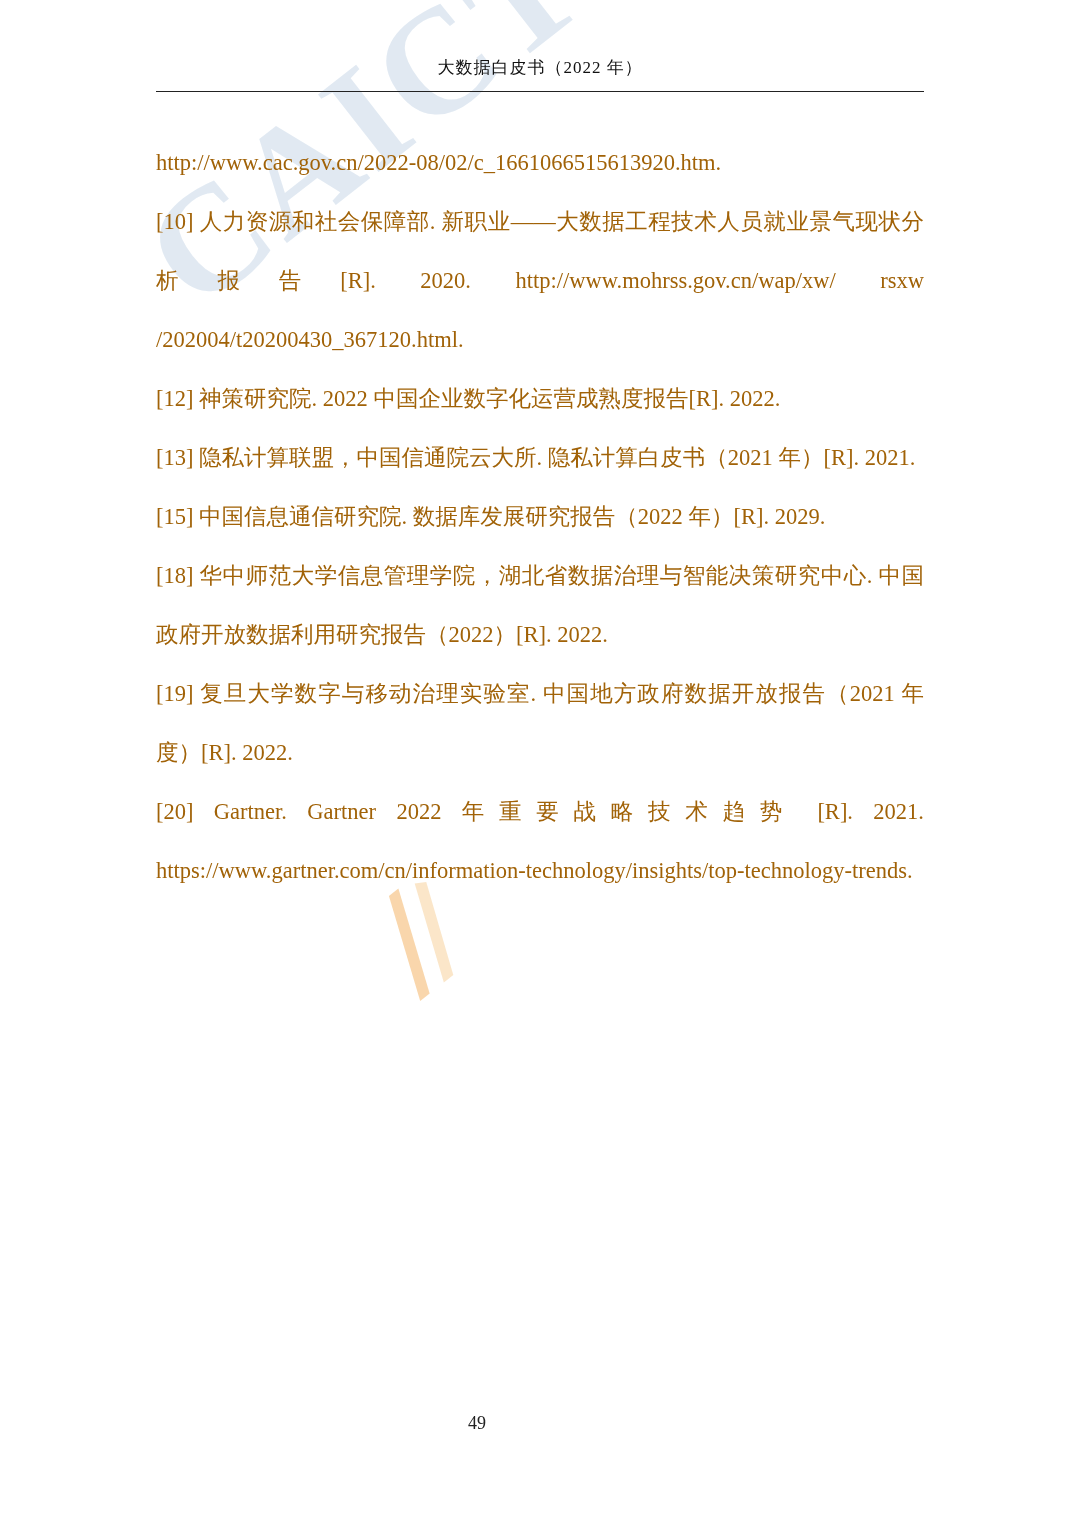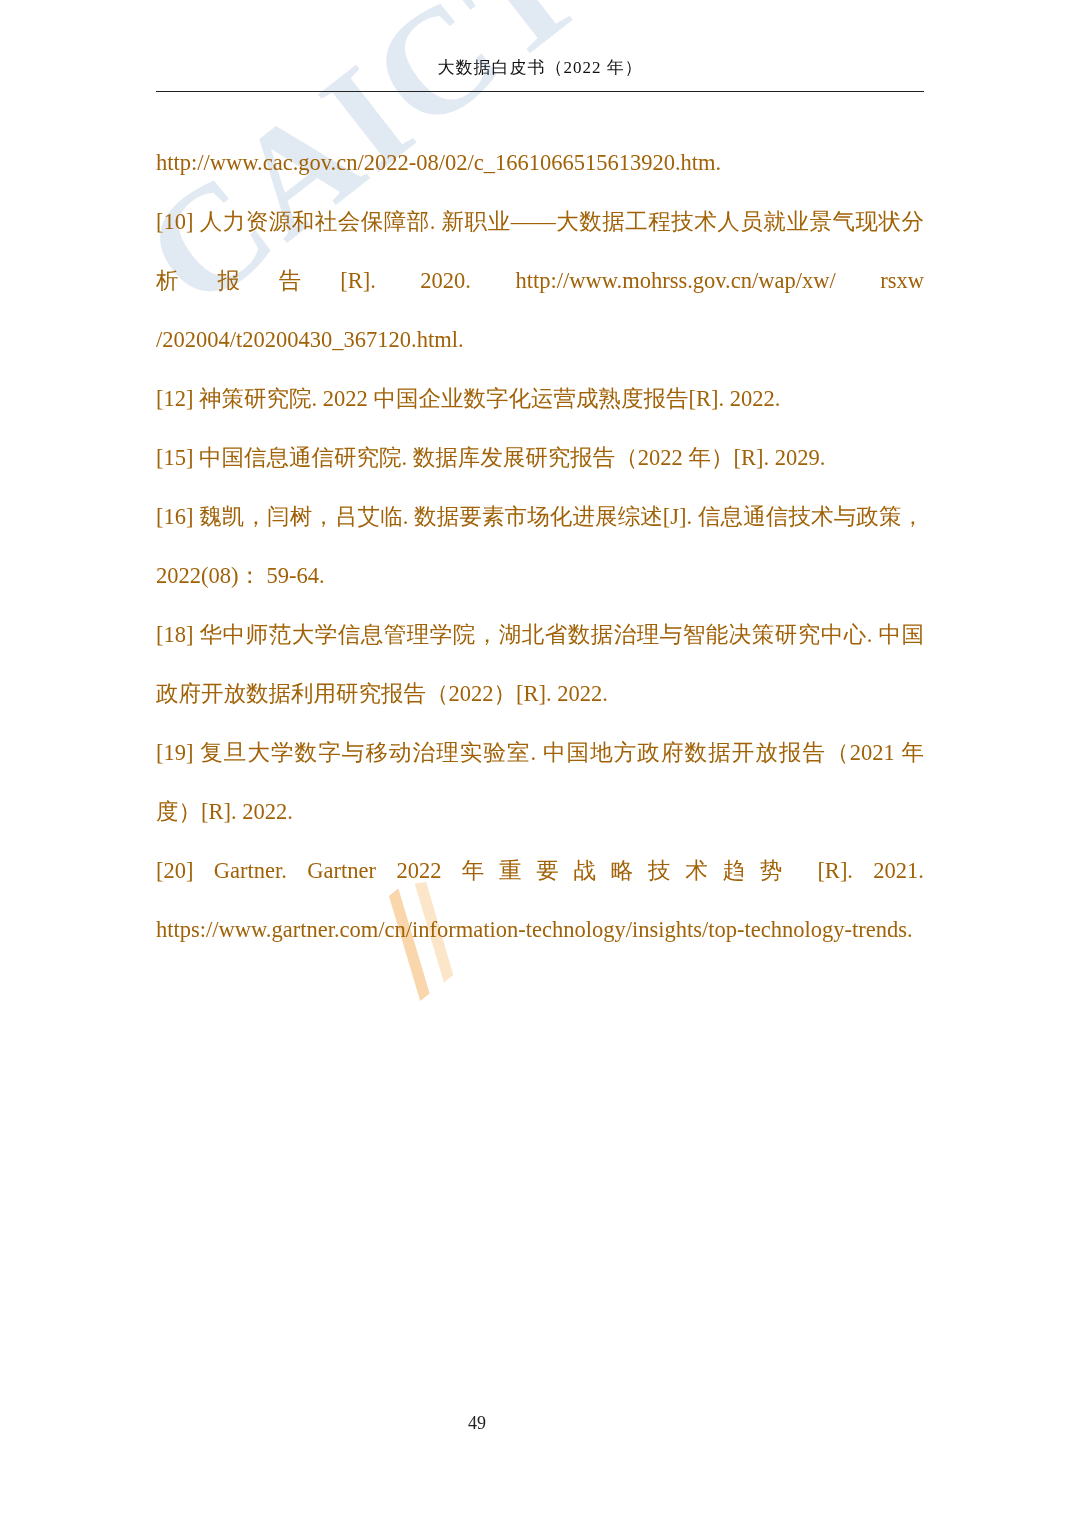--- a/index.html
+++ b/index.html
@@ -124,22 +124,22 @@
 
   <div class="header">
     <div class="header-title">大数据白皮书（2022 年）</div>
     <div class="header-rule"></div>
   </div>
 
   <div class="content">
     <p class="ref plain">http://www.cac.gov.cn/2022-08/02/c_1661066515613920.htm.</p>
     <p class="ref">[10] 人力资源和社会保障部. 新职业——大数据工程技术人员就业景气现状分析报告[R]. 2020. http://www.mohrss.gov.cn/wap/xw/ rsxw /202004/t20200430_367120.html.</p>
     <p class="ref plain">[12] 神策研究院. 2022 中国企业数字化运营成熟度报告[R]. 2022.</p>
+    <p class="ref">[13] 隐私计算联盟，中国信通院云大所. 隐私计算白皮书（2021 年）[R]. 2021.</p>
     <p class="ref plain">[15] 中国信息通信研究院. 数据库发展研究报告（2022 年）[R]. 2029.</p>
-    <p class="ref">[16] 魏凯，闫树，吕艾临. 数据要素市场化进展综述[J]. 信息通信技术与政策，2022(08)： 59-64.</p>
     <p class="ref">[18] 华中师范大学信息管理学院，湖北省数据治理与智能决策研究中心. 中国政府开放数据利用研究报告（2022）[R]. 2022.</p>
     <p class="ref">[19] 复旦大学数字与移动治理实验室. 中国地方政府数据开放报告（2021 年度）[R]. 2022.</p>
     <p class="ref">[20] Gartner. Gartner 2022 年重要战略技术趋势 [R]. 2021. https://www.gartner.com/cn/information-technology/insights/top-technology-trends.</p>
   </div>
 
   <div class="pagenum">49</div>
 
 </div>
 
 </body></html>

